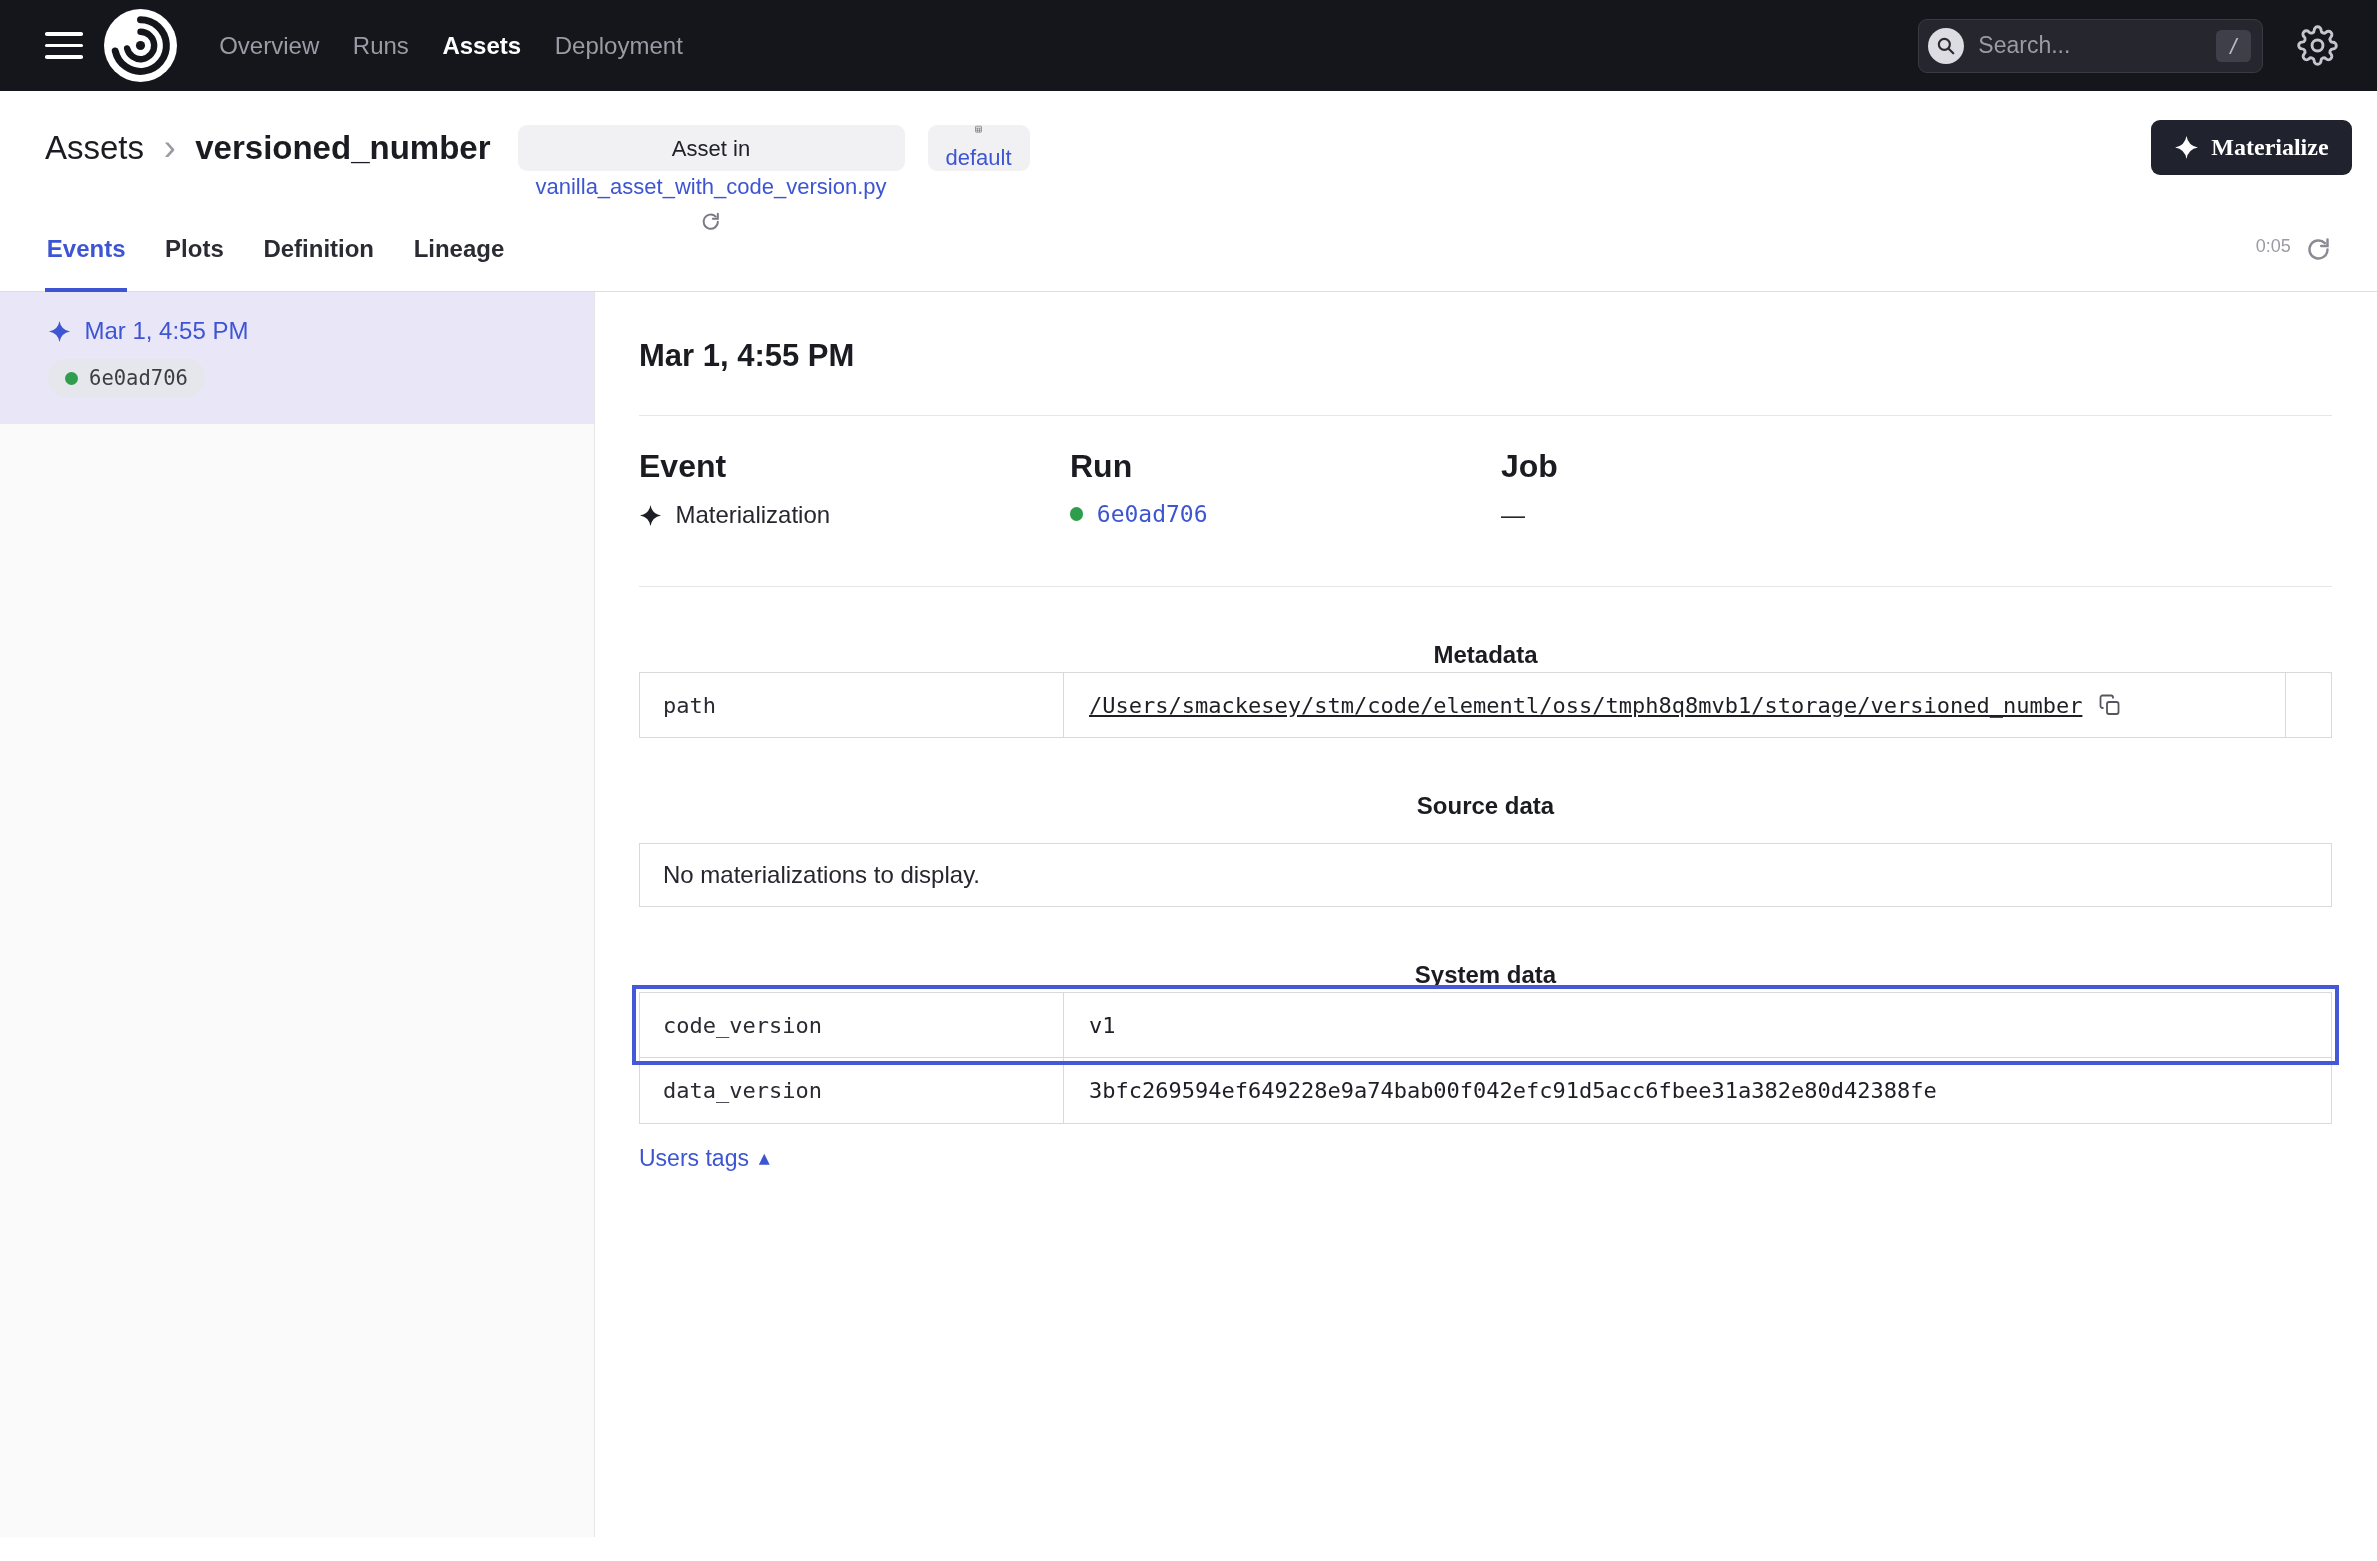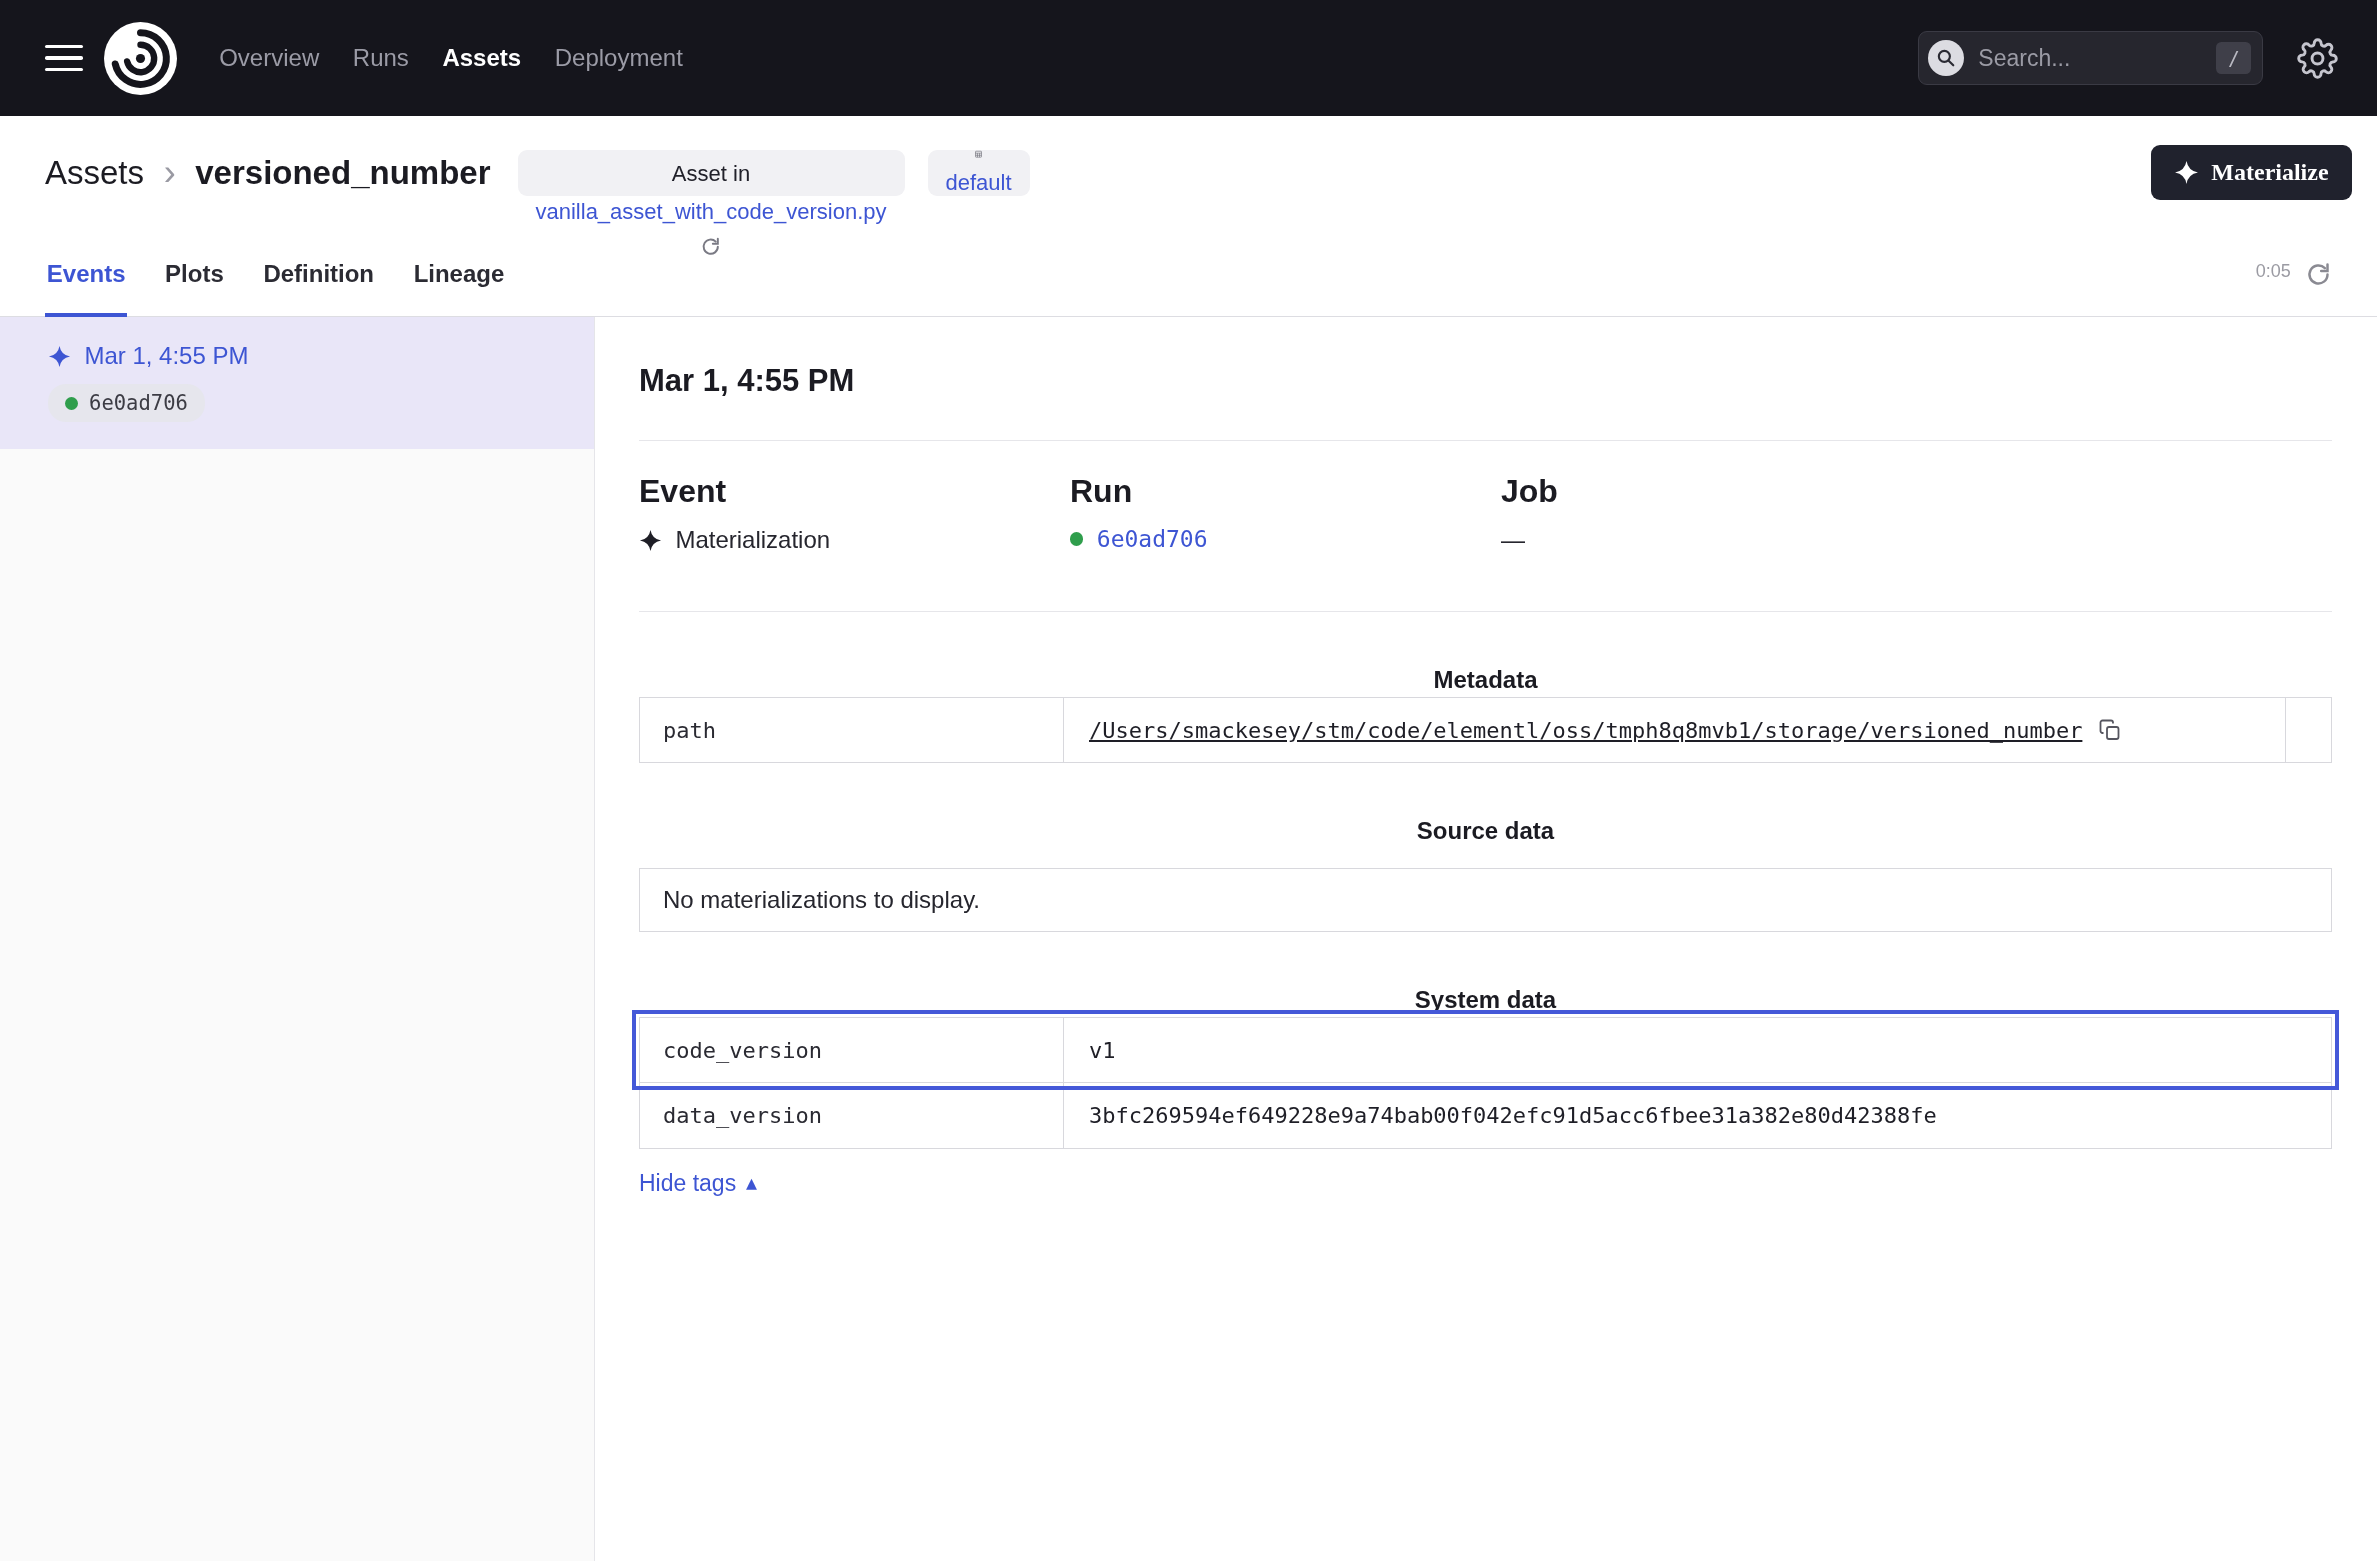--- a/index.html
+++ b/index.html
@@ -6,21 +6,21 @@
   html, body { width: 2377px; height: 1561px; background: #fff; }
   body {
     font-family: "Liberation Sans", "DejaVu Sans", sans-serif;
     color: #1b1b22;
     overflow: hidden;
   }
   [data-interactable="true"] { cursor: pointer; }
 
   
   .topnav {
-    height: 116px;
+    height: 91px;
     background: var(--nav-bg, #15151c);
     display: flex; align-items: center;
     padding: 0 39px 0 45px;
   }
   .hamburger { width: 38px; display: flex; flex-direction: column; gap: 8px; }
   .hamburger span { display:block; height: 3.6px; background: #fff; border-radius: 1.8px; }
   .logo { width: 73px; height: 73px; margin-left: 21.4px; flex: none; }
   .navlinks { display: flex; gap: 30px; margin-left: 40px; font-size: 24px; }
   .navlink { color: #9b9ba6; text-decoration: none; padding: 5.4px 1.8px; }
   .navlink.active { color: #fff; font-weight: bold; }
@@ -334,18 +334,18 @@
         <div class="kv-key" data-interactable="false">code_version</div>
         <div class="kv-val" data-interactable="false">v1</div>
       </div>
       <div class="kv-row" data-interactable="false">
         <div class="kv-key" data-interactable="false">data_version</div>
         <div class="kv-val" data-interactable="false">3bfc269594ef649228e9a74bab00f042efc91d5acc6fbee31a382e80d42388fe</div>
       </div>
     </div>
 
     <a class="hide-tags" data-interactable="true">
-      <span data-interactable="false">Hide tags</span>
+      <span data-interactable="false">Users tags</span>
       <span class="caret-up" data-interactable="false">▲</span>
     </a>
   </div>
 </div>
 
 
 </body></html>

